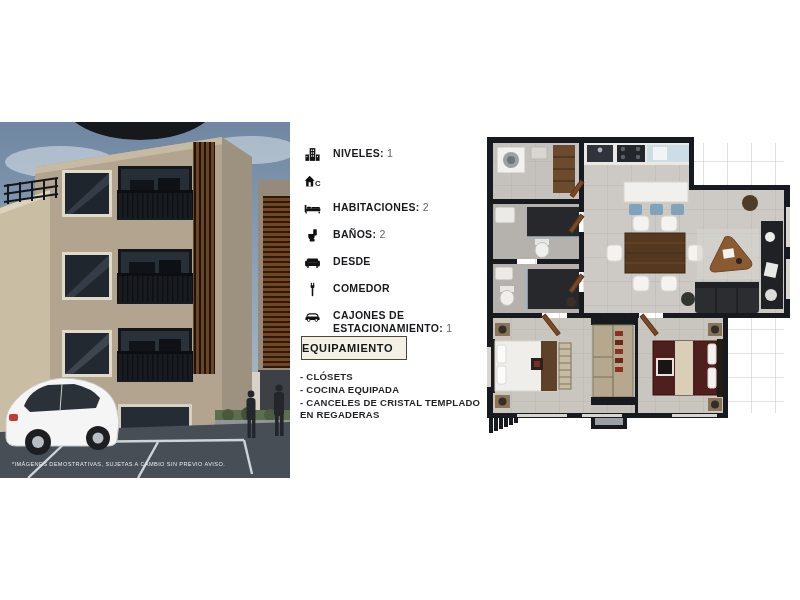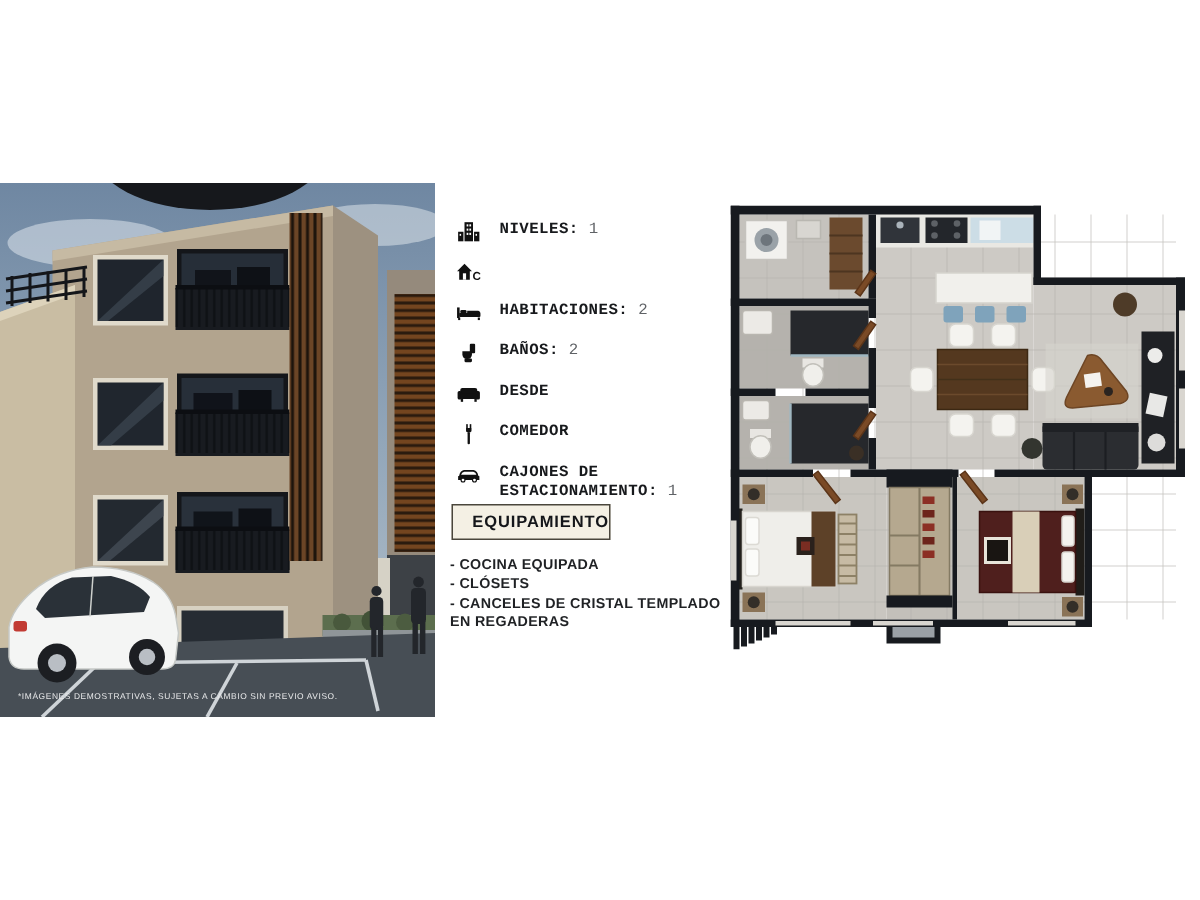--- a/index.html
+++ b/index.html
@@ -5,24 +5,24 @@
   html,body{margin:0;padding:0;background:#fff;}
   .canvas{position:relative;width:800px;height:600px;background:#fff;overflow:hidden;
           font-family:"Liberation Sans",sans-serif;}
   
   .photo{position:absolute;left:0;top:122;top:122px;width:290px;height:356px;}
   
   .info{position:absolute;left:299px;top:145px;width:188px;}
   .feat{display:flex;align-items:flex-start;margin-bottom:9px;}
   .fico{width:26px;min-width:26px;height:18px;display:flex;align-items:center;justify-content:center;margin-right:8px;}
   .fico svg{width:19px;height:17px;}
-  .ftxt{font-size:10.5px;font-weight:bold;color:#17191c;letter-spacing:.3px;line-height:13px;padding-top:2px;font-family:Liberation Mono, monospace;}
+  .ftxt{font-size:10.5px;font-weight:bold;color:#17191c;letter-spacing:.3px;line-height:13px;padding-top:2px;}
   .fval{font-weight:normal;color:#5f6266;}
   .eqbox{position:absolute;left:301px;top:336px;width:104px;height:22px;background:#f4f0e4;
-         border:1.6px solid #4a463c;display:flex;align-items:center;justify-content:flex-end;}
+         border:1.6px solid #4a463c;display:flex;align-items:center;justify-content:flex-start;}
   .eqtitle{font-size:11px;font-weight:bold;color:#14161a;letter-spacing:.6px;}
   .eqlist{position:absolute;left:300px;top:371px;width:182px;}
   .eqitem{font-size:9.5px;font-weight:bold;color:#1f2124;letter-spacing:.25px;line-height:12px;margin-bottom:1px;}
   
   .plan{position:absolute;left:487px;top:137px;width:303px;height:296px;}
   
   .wm{position:absolute;left:328px;top:396px;width:160px;height:72px;opacity:.55;pointer-events:none;}
 </style>
 </head>
 <body>
@@ -280,22 +280,22 @@
           </svg>
       </span>
       <span class="ftxt"><b>CAJONES DE ESTACIONAMIENTO:</b> <span class="fval">1</span></span>
     </div>
   </div>
 
   <div class="eqbox">
     <span class="eqtitle">EQUIPAMIENTO</span>
   </div>
   <div class="eqlist">
+    <div class="eqitem">- CLÓSETS</div>
     <div class="eqitem">- COCINA EQUIPADA</div>
-    <div class="eqitem">- CLÓSETS</div>
     <div class="eqitem">- CANCELES DE CRISTAL TEMPLADO EN REGADERAS</div>
   </div>
 
   <div class="plan">
     <svg width="303" height="296" viewBox="0 0 303 296">
       <defs>
         <pattern id="tile" width="24" height="24" patternUnits="userSpaceOnUse">
           <path d="M24 0H0V24" fill="none" stroke="#b4b1ac" stroke-width="1"></path>
         </pattern>
       </defs>

